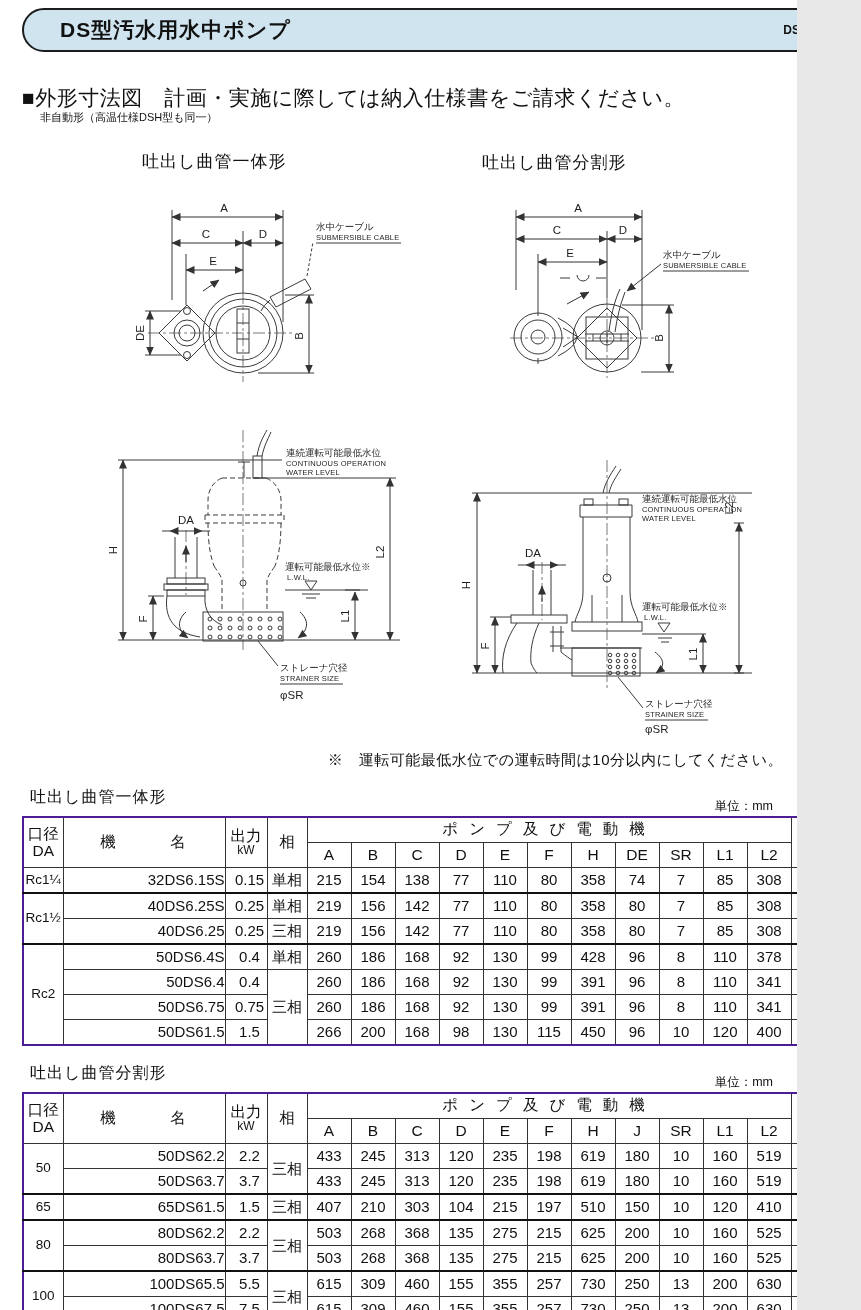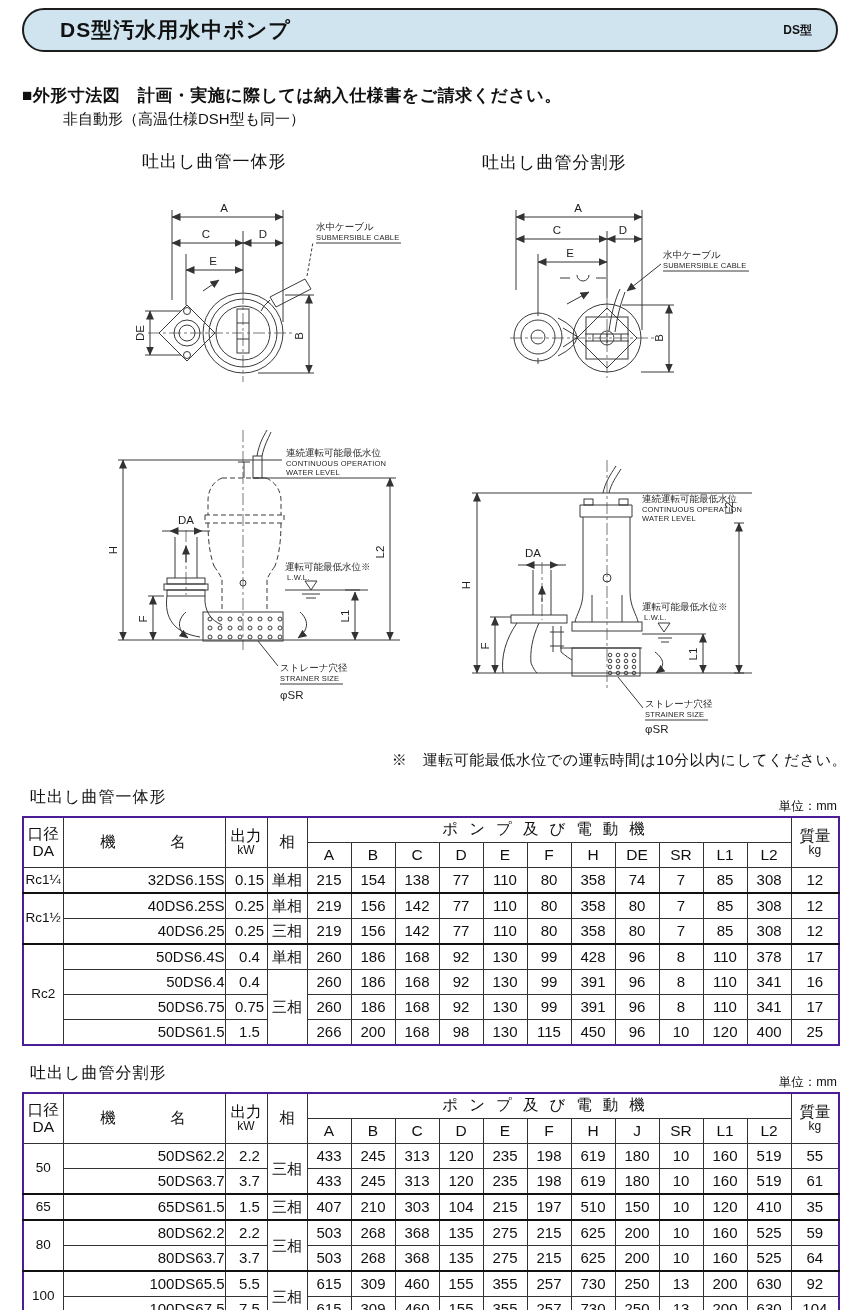--- a/index.html
+++ b/index.html
@@ -1,26 +1,26 @@
 <!DOCTYPE html>
 <html><head>
 <meta charset="utf-8">
 <style>
   html,body{margin:0;padding:0;background:#e8e8e8;}
-  #page{position:relative;width:861px;height:1310px;background:#ffffff;overflow:hidden;
+  #page{position:relative;width:797px;height:1310px;background:#ffffff;overflow:hidden;
         font-family:"Liberation Sans",sans-serif;color:#111;}
   .abs{position:absolute;}
   
   .pill{left:22px;top:8px;width:816px;height:44px;background:#cfe4ef;border:2px solid #1c1c1c;
         border-radius:24px;display:flex;align-items:center;justify-content:space-between;
         padding:0 24px 0 36px;box-sizing:border-box;}
   .pill-title{font-size:21px;font-weight:bold;letter-spacing:1px;}
   .pill-model{font-size:12px;font-weight:bold;}
-  .sec-head{left:22px;top:84px;font-size:17px;font-weight:bold;letter-spacing:0.5px;}
-  .sub-head{left:40px;top:110px;font-size:15px;margin-left:23px;}
+  .sec-head{left:22px;top:84px;font-size:21px;font-weight:normal;letter-spacing:0.5px;}
+  .sub-head{left:40px;top:110px;font-size:11px;}
   .dtitle-l{left:142px;top:150px;font-size:17px;letter-spacing:1px;}
   .dtitle-r{left:482px;top:151px;font-size:17px;letter-spacing:1px;}
   .note{right:14px;top:751px;font-size:15px;letter-spacing:0.5px;}
   .ttitle1{left:30px;top:787px;font-size:16px;letter-spacing:1px;}
   .unit1{right:24px;top:798px;font-size:12.5px;}
   .ttitle2{left:30px;top:1063px;font-size:16px;letter-spacing:1px;}
   .unit2{right:24px;top:1074px;font-size:12.5px;}
   
   table.spec{border-collapse:collapse;table-layout:fixed;width:816px;border:2px solid #4c1d95;}
   table.spec th,table.spec td{border:1px solid #333;text-align:center;padding:0;

